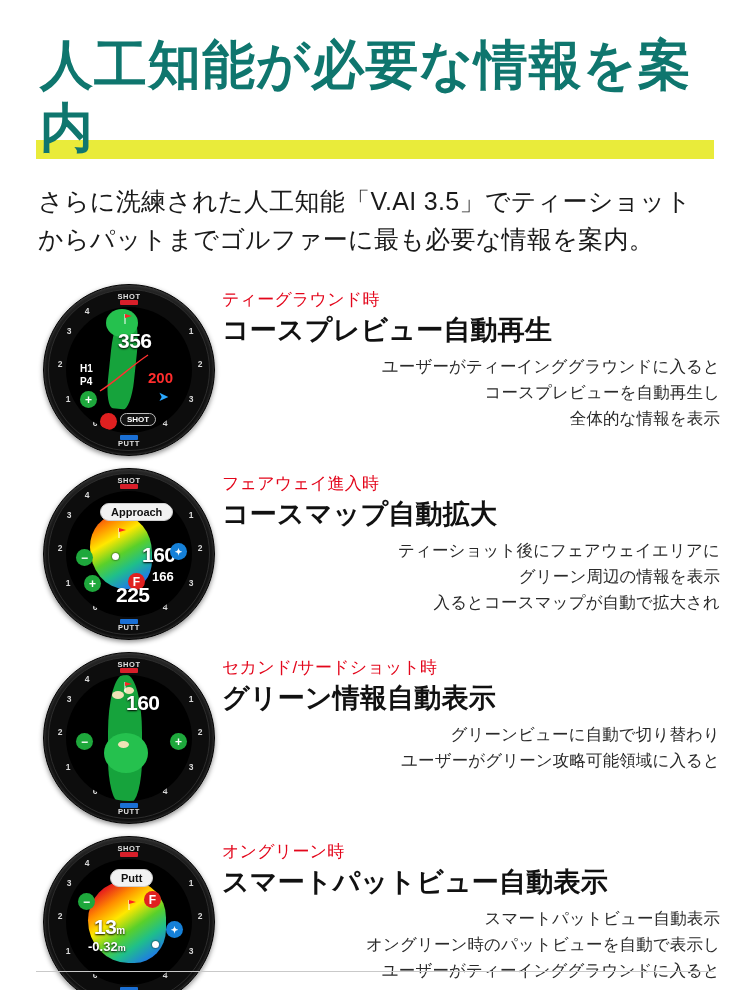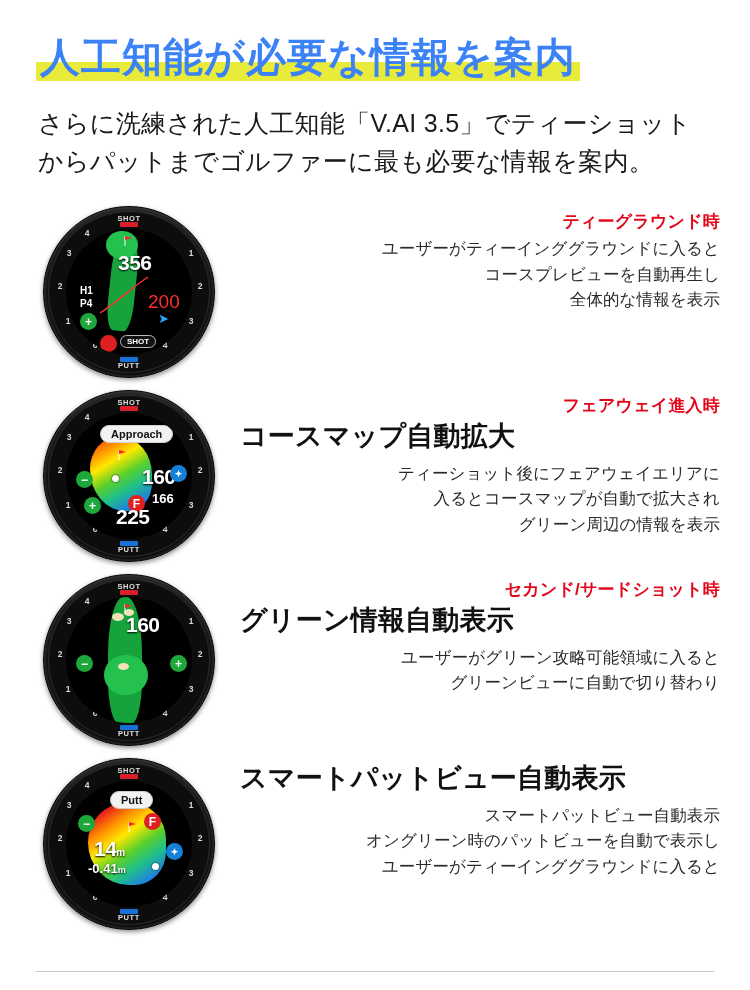--- a/index.html
+++ b/index.html
@@ -18,24 +18,24 @@
     padding: 0;
   }
 
   
   .header-wrap {
     padding: 34px 36px 0 36px;
   }
   .headline {
     display: inline-block;
     position: relative;
-    font-size: 40px;
+    font-size: 53px;
     font-weight: bold;
     letter-spacing: 1px;
-    color: #3b82f6;
+    color: #0f766e;
     line-height: 1.18;
     padding: 0 4px 2px 4px;
   }
   .headline .hl-bg {
     position: absolute;
     left: 0; right: 0;
     bottom: 2px;
     height: 19px;
     background: #e9eb3a;
     z-index: 0;
@@ -54,40 +54,38 @@
 
   
   .features {
     margin-top: 22px;
   }
   .feature {
     display: flex;
     align-items: flex-start;
     padding: 0 30px 0 36px;
     margin-bottom: 8px;
-    gap: 18px;
   }
   .watch-col {
     width: 186px;
     flex: 0 0 186px;
     display: flex;
     justify-content: center;
     padding-top: 4px;
   }
   .text-col {
     flex: 1 1 auto;
     padding-top: 8px;
   }
   .eyebrow {
     color: #e3061b;
-    font-weight: bold;
+    font-weight: normal;
     font-size: 17px;
     letter-spacing: 0.2px;
     margin-bottom: 3px;
-    text-align: right;
   }
   .feat-title {
     color: #111;
     font-weight: bold;
     font-size: 27px;
     letter-spacing: 0.2px;
     margin-bottom: 8px;
     line-height: 1.2;
   }
   .feat-desc {
@@ -194,22 +192,22 @@
   .small-dist {
     position: absolute;
     color: #fff;
     font-weight: bold;
     font-size: 13px;
     text-shadow: 0 1px 2px #000;
   }
   .red-dist {
     position: absolute;
     color: #ff2d2d;
-    font-weight: normal;
-    font-size: 19px;
+    font-weight: bold;
+    font-size: 15px;
     text-align: right;
   }
   .hole-info {
     position: absolute;
     color: #fff;
     font-size: 10px;
     font-weight: bold;
     line-height: 1.25;
   }
   .circ-btn {
@@ -318,20 +316,21 @@
             <div class="red-dist" style="left:82px; top:62px;">200</div>
             <div class="circ-btn btn-green" style="left:14px; top:84px;">+</div>
             <div class="circ-btn btn-red" style="left:34px; top:106px;"></div>
             <div class="shot-chip" style="left:54px; top:106px;">SHOT</div>
             <div class="arrow-ico" style="left:92px; top:82px;">➤</div>
           </div>
         </div>
       </div>
       <div class="text-col">
         <div class="eyebrow">ティーグラウンド時</div>
+        <div class="feat-title">コースプレビュー自動再生</div>
         <div class="feat-desc">
           <div>ユーザーがティーインググラウンドに入ると</div>
           <div>コースプレビューを自動再生し</div>
           <div>全体的な情報を表示</div>
         </div>
       </div>
     </div>
 
     <div class="feature">
       <div class="watch-col">
@@ -372,22 +371,22 @@
             <div class="circ-btn btn-red" style="left:62px; top:82px;">F</div>
             <div class="dist" style="left:50px; top:92px;">225</div>
           </div>
         </div>
       </div>
       <div class="text-col">
         <div class="eyebrow">フェアウェイ進入時</div>
         <div class="feat-title">コースマップ自動拡大</div>
         <div class="feat-desc">
           <div>ティーショット後にフェアウェイエリアに</div>
+          <div>グリーン周辺の情報を表示</div>
           <div>入るとコースマップが自動で拡大され</div>
-          <div>グリーン周辺の情報を表示</div>
         </div>
       </div>
     </div>
 
     <div class="feature">
       <div class="watch-col">
         <div class="watch">
           <div class="bezel-ring"></div>
           <div class="bez-top-label">SHOT</div>
           <div class="bez-bot-label">PUTT</div>
@@ -420,22 +419,22 @@
             <div class="dist" style="left:60px; top:16px;">160</div>
             <div class="circ-btn btn-green" style="left:10px; top:58px;">−</div>
             <div class="circ-btn btn-green" style="left:104px; top:58px;">+</div>
           </div>
         </div>
       </div>
       <div class="text-col">
         <div class="eyebrow">セカンド/サードショット時</div>
         <div class="feat-title">グリーン情報自動表示</div>
         <div class="feat-desc">
+          <div>グリーンビューに自動で切り替わり</div>
           <div>ユーザーがグリーン攻略可能領域に入ると</div>
-          <div>グリーンビューに自動で切り替わり</div>
         </div>
       </div>
     </div>
 
     <div class="feature">
       <div class="watch-col">
         <div class="watch">
           <div class="bezel-ring"></div>
           <div class="bez-top-label">SHOT</div>
           <div class="bez-bot-label">PUTT</div>
@@ -458,32 +457,33 @@
                         background:linear-gradient(145deg,#c21ad0 0%,#e61d1d 14%,#ff8a00 28%,#ffe800 42%,#5ad02a 58%,#1fbf8a 72%,#1f7fe0 88%,#6f2fd0 100%);"></div>
             <div class="pill" style="left:44px; top:10px;">Putt</div>
             <div class="flag-ico" style="left:60px; top:38px;">
               <svg width="12" height="12" viewBox="0 0 12 12">
                   <line x1="3" y1="1" x2="3" y2="11" stroke="#fff" stroke-width="1"></line>
                   <polygon points="3,1 10,3 3,5" fill="#ff2323"></polygon>
                 </svg>
             </div>
             <div class="ball" style="left:86px; top:82px;"></div>
             <div class="dist" style="left:28px; top:56px;">
-              <span>14</span><span class="unit">m</span>
+              <span>13</span><span class="unit">m</span>
             </div>
             <div class="small-dist" style="left:22px; top:80px;">
-              <span>-0.41</span><span style="font-size:9px">m</span>
+              <span>-0.32</span><span style="font-size:9px">m</span>
             </div>
             <div class="circ-btn btn-green" style="left:12px; top:34px;">−</div>
             <div class="circ-btn btn-red" style="left:78px; top:32px;">F</div>
             <div class="circ-btn btn-blue" style="left:100px; top:62px;">✦</div>
           </div>
         </div>
       </div>
       <div class="text-col">
+        <div class="eyebrow">オングリーン時</div>
         <div class="feat-title">スマートパットビュー自動表示</div>
         <div class="feat-desc">
           <div>スマートパットビュー自動表示</div>
           <div>オングリーン時のパットビューを自動で表示し</div>
           <div>ユーザーがティーインググラウンドに入ると</div>
         </div>
       </div>
     </div>
 
   </div>

